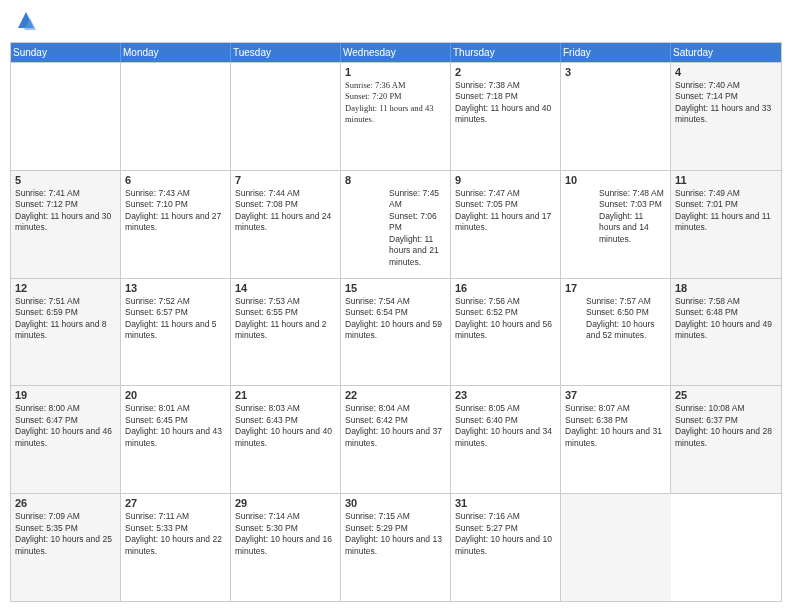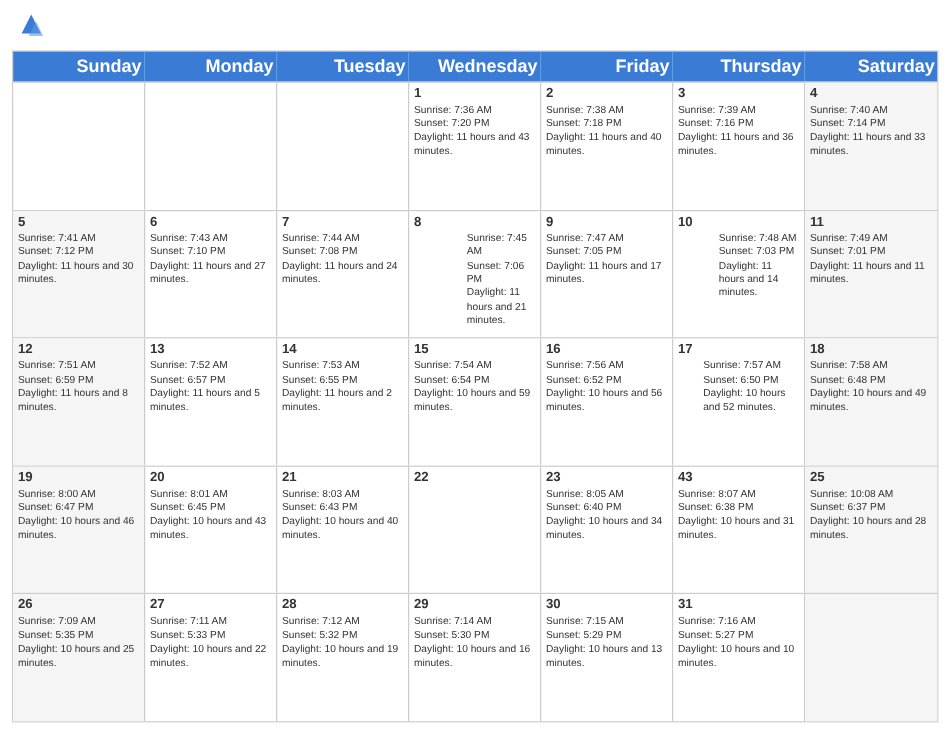--- a/index.html
+++ b/index.html
@@ -67,23 +67,23 @@
       flex-direction: column;
       border: 1px solid #ccc;
     }
     .cal-header {
       display: grid;
       grid-template-columns: repeat(7, 1fr);
       background: #3a7bd5;
     }
     .cal-header-cell {
       color: #fff;
-      font-size: 15px;
-      font-weight: bold;
-      text-align: right;
+      font-size: 10px;
+      font-weight: normal;
+      text-align: left;
       padding: 4px 2px;
       border-right: 1px solid #5a9be5;
     }
     .cal-header-cell:last-child { border-right: none; }
     .cal-body {
       flex: 1;
       display: flex;
       flex-direction: column;
     }
     .cal-row {
@@ -135,46 +135,43 @@
       <div class="subtitle"></div>
     </div>
   </div>
 
   <div class="calendar">
     <div class="cal-header" id="cal-header">
         <div class="cal-header-cell">Sunday</div>
         <div class="cal-header-cell">Monday</div>
         <div class="cal-header-cell">Tuesday</div>
         <div class="cal-header-cell">Wednesday</div>
+        <div class="cal-header-cell">Thursday</div>
         <div class="cal-header-cell">Friday</div>
-        <div class="cal-header-cell">Thursday</div>
         <div class="cal-header-cell">Saturday</div>
       </div>
     <div class="cal-body" id="cal-body">
         <div class="cal-row">
           <div class="cal-cell"></div>
           <div class="cal-cell"></div>
           <div class="cal-cell"></div>
           <div class="cal-cell">
             <span class="day-num">1</span>
-            <div class="cell-text" style="white-space: pre-line;">Sunrise: 7:36 AM
+            <div class="cell-text" style="white-space: pre-line; font-family: Liberation Serif, serif;">Sunrise: 7:36 AM
 Sunset: 7:20 PM
 Daylight: 11 hours and 43 minutes.</div>
           </div>
           <div class="cal-cell">
             <span class="day-num">2</span>
             <div class="cell-text" style="white-space: pre-line;">Sunrise: 7:38 AM
 Sunset: 7:18 PM
 Daylight: 11 hours and 40 minutes.</div>
           </div>
           <div class="cal-cell">
             <span class="day-num">3</span>
-            <div class="cell-text" style="white-space: pre-line;">Sunrise: 7:39 AM
-Sunset: 7:16 PM
-Daylight: 11 hours and 36 minutes.</div>
           </div>
           <div class="cal-cell shaded">
             <span class="day-num">4</span>
             <div class="cell-text" style="white-space: pre-line;">Sunrise: 7:40 AM
 Sunset: 7:14 PM
 Daylight: 11 hours and 33 minutes.</div>
           </div>
         </div>
         <div class="cal-row">
           <div class="cal-cell shaded">
@@ -278,29 +275,32 @@
 Daylight: 10 hours and 43 minutes.</div>
           </div>
           <div class="cal-cell">
             <span class="day-num">21</span>
             <div class="cell-text" style="white-space: pre-line;">Sunrise: 8:03 AM
 Sunset: 6:43 PM
 Daylight: 10 hours and 40 minutes.</div>
           </div>
           <div class="cal-cell">
             <span class="day-num">22</span>
+            <div class="cell-text" style="white-space: pre-line;">Sunrise: 8:04 AM
+Sunset: 6:42 PM
+Daylight: 10 hours and 37 minutes.</div>
           </div>
           <div class="cal-cell">
             <span class="day-num">23</span>
             <div class="cell-text" style="white-space: pre-line;">Sunrise: 8:05 AM
 Sunset: 6:40 PM
 Daylight: 10 hours and 34 minutes.</div>
           </div>
           <div class="cal-cell">
-            <span class="day-num">43</span>
+            <span class="day-num">37</span>
             <div class="cell-text" style="white-space: pre-line;">Sunrise: 8:07 AM
 Sunset: 6:38 PM
 Daylight: 10 hours and 31 minutes.</div>
           </div>
           <div class="cal-cell shaded">
             <span class="day-num">25</span>
             <div class="cell-text" style="white-space: pre-line;">Sunrise: 10:08 AM
 Sunset: 6:37 PM
 Daylight: 10 hours and 28 minutes.</div>
           </div>
@@ -310,26 +310,20 @@
             <span class="day-num">26</span>
             <div class="cell-text" style="white-space: pre-line;">Sunrise: 7:09 AM
 Sunset: 5:35 PM
 Daylight: 10 hours and 25 minutes.</div>
           </div>
           <div class="cal-cell">
             <span class="day-num">27</span>
             <div class="cell-text" style="white-space: pre-line;">Sunrise: 7:11 AM
 Sunset: 5:33 PM
 Daylight: 10 hours and 22 minutes.</div>
-          </div>
-          <div class="cal-cell">
-            <span class="day-num">28</span>
-            <div class="cell-text" style="white-space: pre-line;">Sunrise: 7:12 AM
-Sunset: 5:32 PM
-Daylight: 10 hours and 19 minutes.</div>
           </div>
           <div class="cal-cell">
             <span class="day-num">29</span>
             <div class="cell-text" style="white-space: pre-line;">Sunrise: 7:14 AM
 Sunset: 5:30 PM
 Daylight: 10 hours and 16 minutes.</div>
           </div>
           <div class="cal-cell">
             <span class="day-num">30</span>
             <div class="cell-text" style="white-space: pre-line;">Sunrise: 7:15 AM

